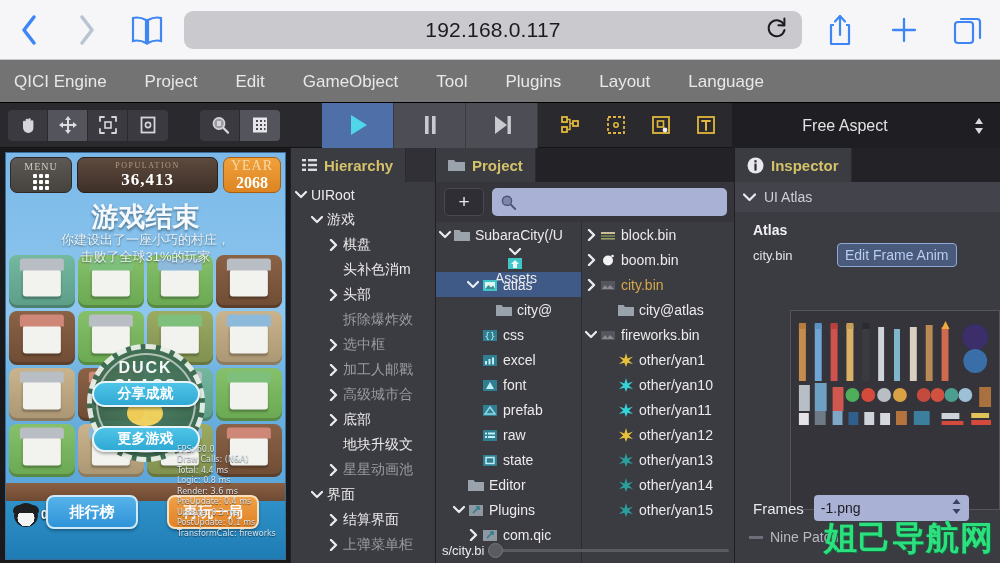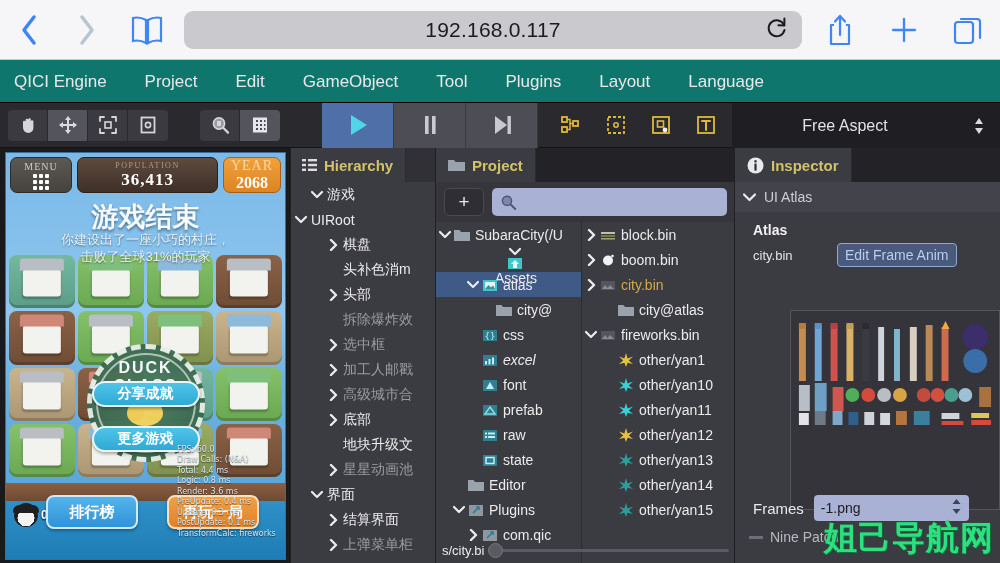--- a/index.html
+++ b/index.html
@@ -35,21 +35,21 @@
   }
   .url-text {
     font-size: 21px; color: #1c1c1e; letter-spacing: .2px;
   }
   .reload { position: absolute; right: 14px; top: 50%; transform: translateY(-50%); }
   .tool-btn { width: 64px; height: 60px; display:flex; align-items:center; justify-content:center; }
 
   
   .menubar {
     position: absolute; left: 0; top: 60px; width: 1000px; height: 43px;
-    background: #0f766e;
+    background: #737373;
     display: flex; align-items: center;
     border-bottom: 1px solid #000;
   }
   .menu-item {
     color: #e8e8e8; font-size: 17px;
     padding: 0 19px; height: 43px; line-height: 43px;
     white-space: nowrap;
   }
   .menu-item:first-child { padding-left: 14px; }
 
@@ -598,35 +598,35 @@
                 <rect x="0" y="5.8" width="4" height="2.4" fill="#dcdce2"></rect>
                 <rect x="6" y="5.8" width="9" height="2.4" fill="#dcdce2"></rect>
                 <rect x="0" y="10.6" width="4" height="2.4" fill="#dcdce2"></rect>
                 <rect x="6" y="10.6" width="9" height="2.4" fill="#dcdce2"></rect>
               </svg>
           </span>
           <span>Hierarchy</span>
         </div>
       </div>
       <div class="tree" id="hier-tree">
+          <div class="node" style="padding-left: 4px;">
+            <span class="arrow open">
+              <svg width="12" height="9" viewBox="0 0 12 9">
+                <path d="M1 2 L6 7 L11 2" fill="none" stroke="#eaeaf0" stroke-width="2.2" stroke-linecap="round" stroke-linejoin="round"></path>
+              </svg>
+            </span>
+            <span style="margin-left: 3px;">UIRoot</span>
+          </div>
           <div class="node" style="padding-left: 20px;">
             <span class="arrow open">
               <svg width="12" height="9" viewBox="0 0 12 9">
                 <path d="M1 2 L6 7 L11 2" fill="none" stroke="#eaeaf0" stroke-width="2.2" stroke-linecap="round" stroke-linejoin="round"></path>
               </svg>
             </span>
             <span style="margin-left: 3px;">游戏</span>
-          </div>
-          <div class="node" style="padding-left: 4px;">
-            <span class="arrow open">
-              <svg width="12" height="9" viewBox="0 0 12 9">
-                <path d="M1 2 L6 7 L11 2" fill="none" stroke="#eaeaf0" stroke-width="2.2" stroke-linecap="round" stroke-linejoin="round"></path>
-              </svg>
-            </span>
-            <span style="margin-left: 3px;">UIRoot</span>
           </div>
           <div class="node" style="padding-left: 36px;">
             <span class="arrow">
               <svg width="9" height="12" viewBox="0 0 9 12">
                 <path d="M2 1 L7 6 L2 11" fill="none" stroke="#eaeaf0" stroke-width="2.4" stroke-linecap="round" stroke-linejoin="round"></path>
               </svg>
             </span>
             <span style="margin-left: 3px;">棋盘</span>
           </div>
           <div class="node" style="padding-left: 36px;">
@@ -793,21 +793,21 @@
             <div class="node" style="padding-left: 30px;">
               <span class="arrow"></span>
               <span class="nicon">
                 <svg width="16" height="14" viewBox="0 0 16 14">
                   <rect x="1" y="2" width="14" height="11" fill="#2f7f90"></rect>
                   <text x="8" y="11" font-size="9" fill="#bfeff5" text-anchor="middle" font-family="DejaVu Sans Mono, monospace">{}</text>
                 </svg>
               </span>
               <span style="margin-left: 3px;">css</span>
             </div>
-            <div class="node" style="padding-left: 30px; font-style: italic;">
+            <div class="node" style="padding-left: 30px;">
               <span class="arrow"></span>
               <span class="nicon">
                 <svg width="16" height="14" viewBox="0 0 16 14">
                   <rect x="1" y="2" width="14" height="11" fill="#2f7f90"></rect>
                   <rect x="3" y="8" width="2" height="3.5" fill="#bfeff5"></rect>
                   <rect x="6.5" y="6" width="2" height="5.5" fill="#bfeff5"></rect>
                   <rect x="10" y="4.5" width="2" height="7" fill="#bfeff5"></rect>
                 </svg>
               </span>
               <span style="margin-left: 3px;">excel</span>

